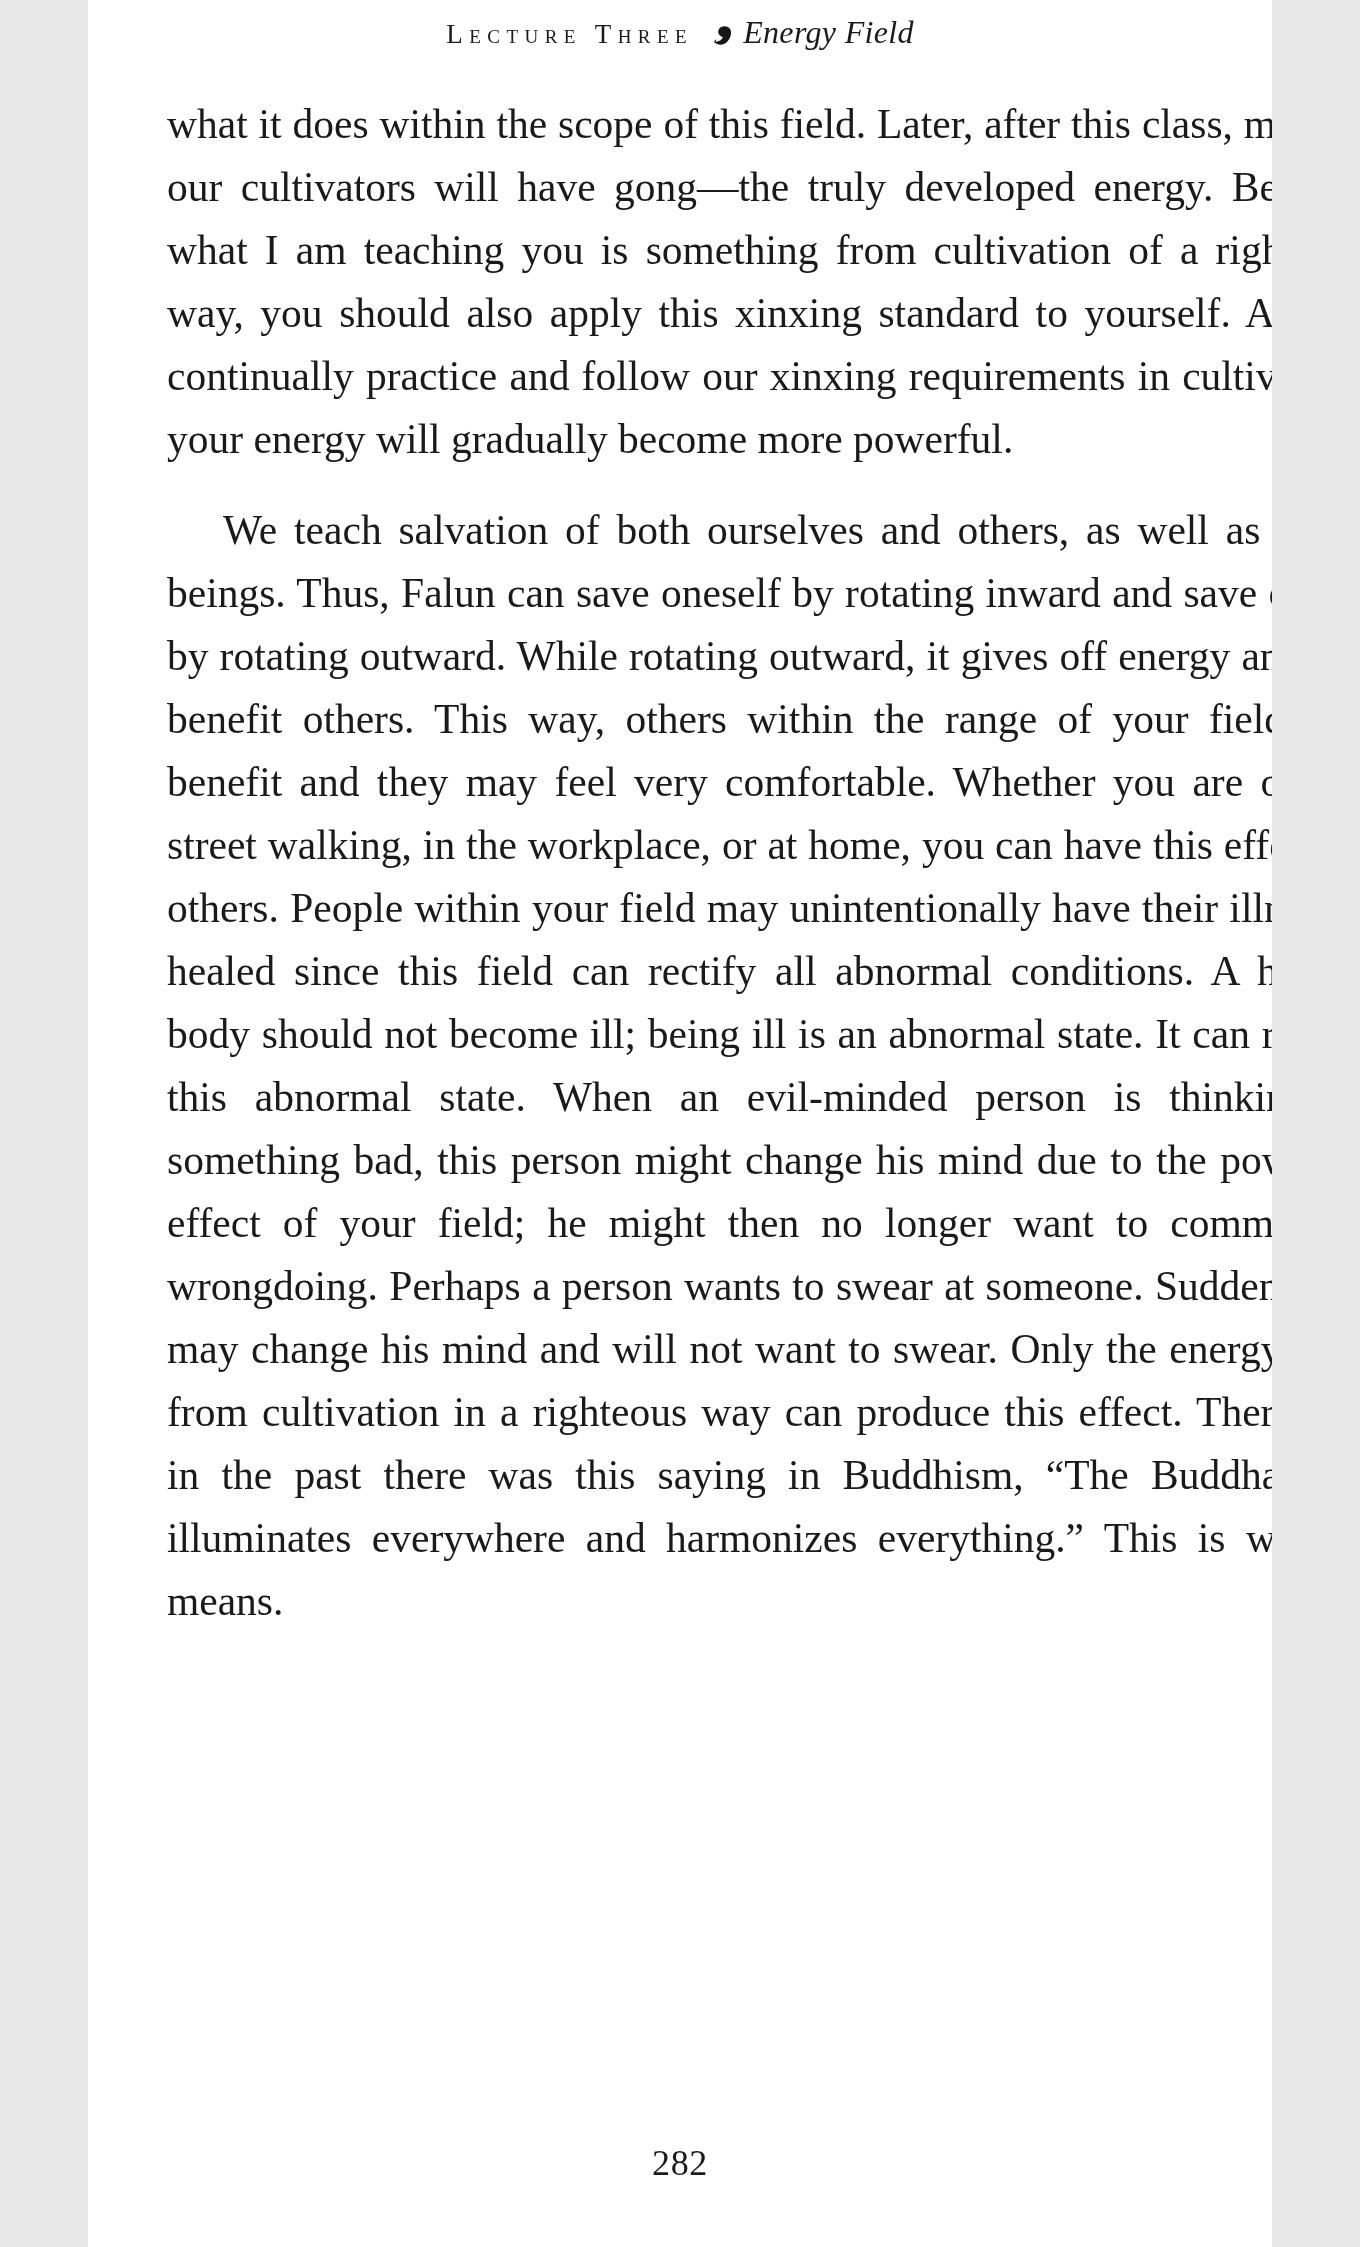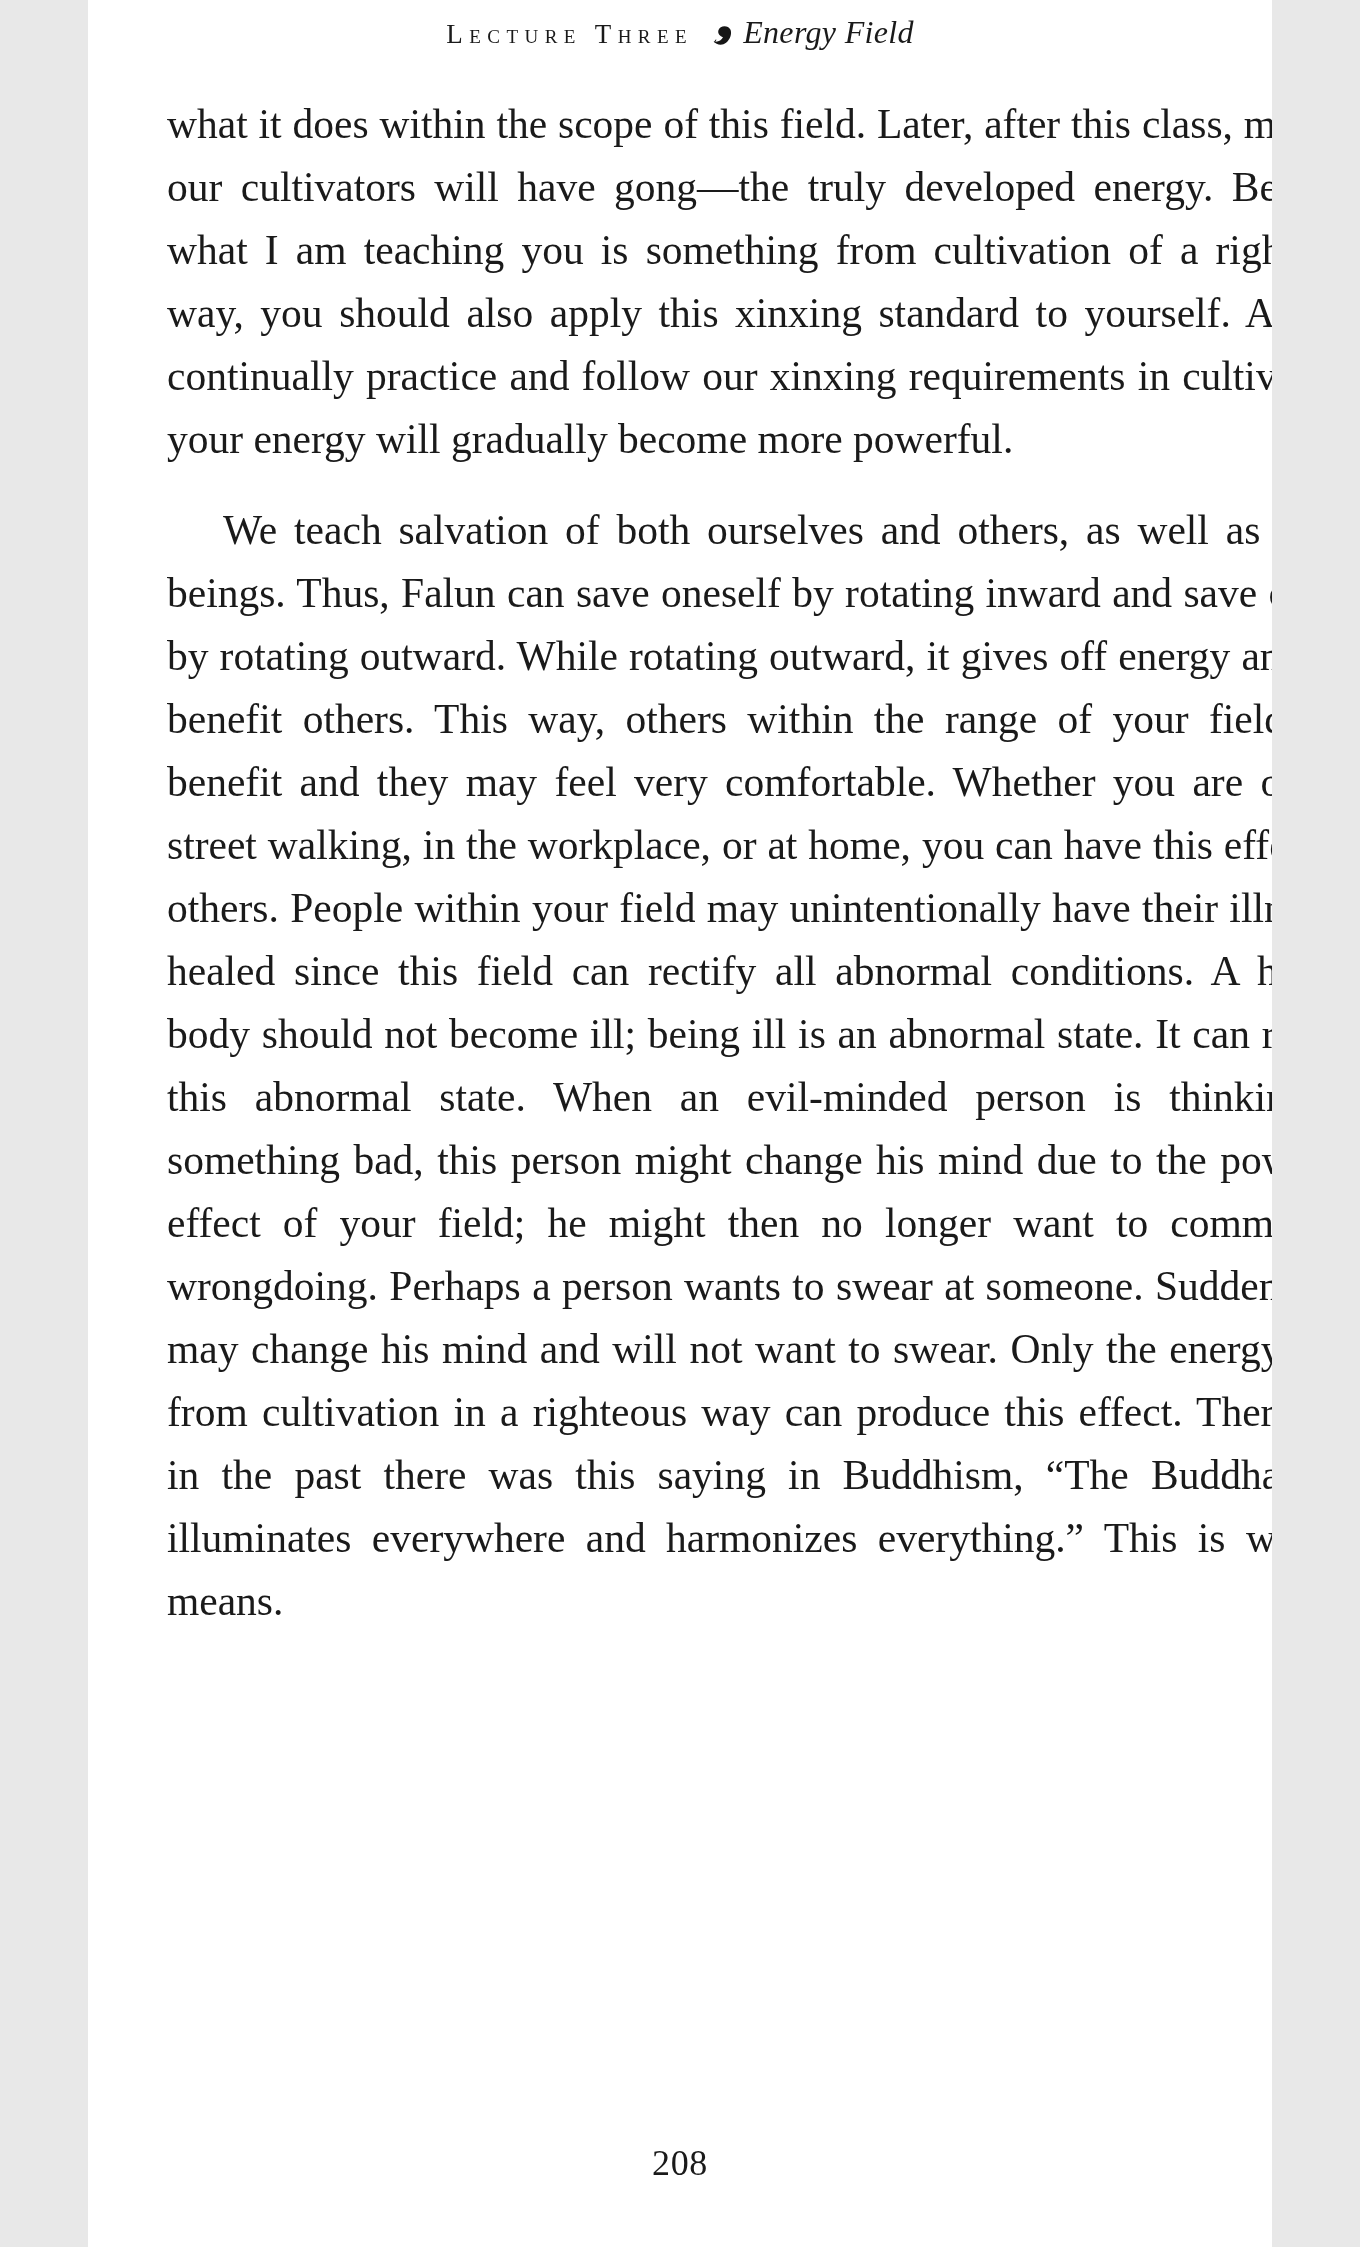--- a/index.html
+++ b/index.html
@@ -82,16 +82,16 @@
           <path d="M26.5 8.2 C23.5 2.2 13.5 2.6 11.6 9.0 C10.3 13.4 13.9 16.6 17.2 17.6 C15.2 21.8 10.8 23.8 5.6 22.6 C8.9 27.2 16.4 28.4 21.0 24.4 C26.2 19.9 28.3 13.0 26.5 8.2 Z M9.0 20.0 C7.6 20.9 6.5 22.3 6.3 24.1 C7.9 23.5 8.9 22.0 9.0 20.0 Z"></path>
         </svg></span><span class="chapter-title">Energy Field</span>
   </div>
 
   <div class="content">
     <p class="body-text">what it does within the scope of this field. Later, after this class, most of our cultivators will have gong—the truly developed energy. Because what I am teaching you is something from cultivation of a righteous way, you should also apply this xinxing standard to yourself. As you continually practice and follow our xinxing requirements in cultivation, your energy will gradually become more powerful.</p>
     <p class="body-text">We teach salvation of both ourselves and others, as well as of all beings. Thus, Falun can save oneself by rotating inward and save others by rotating outward. While rotating outward, it gives off energy and can benefit others. This way, others within the range of your field will benefit and they may feel very comfortable. Whether you are on the street walking, in the workplace, or at home, you can have this effect on others. People within your field may unintentionally have their illnesses healed since this field can rectify all abnormal conditions. A human body should not become ill; being ill is an abnormal state. It can rectify this abnormal state. When an evil-minded person is thinking of something bad, this person might change his mind due to the powerful effect of your field; he might then no longer want to commit the wrongdoing. Perhaps a person wants to swear at someone. Suddenly, he may change his mind and will not want to swear. Only the energy field from cultivation in a righteous way can produce this effect. Therefore, in the past there was this saying in Buddhism, “The Buddha-light illuminates everywhere and harmonizes everything.” This is what it means.</p>
   </div>
 
   <div class="page-footer">
-    <span class="page-number">208</span>
+    <span class="page-number">282</span>
   </div>
 
 </div>
 
 </body></html>

